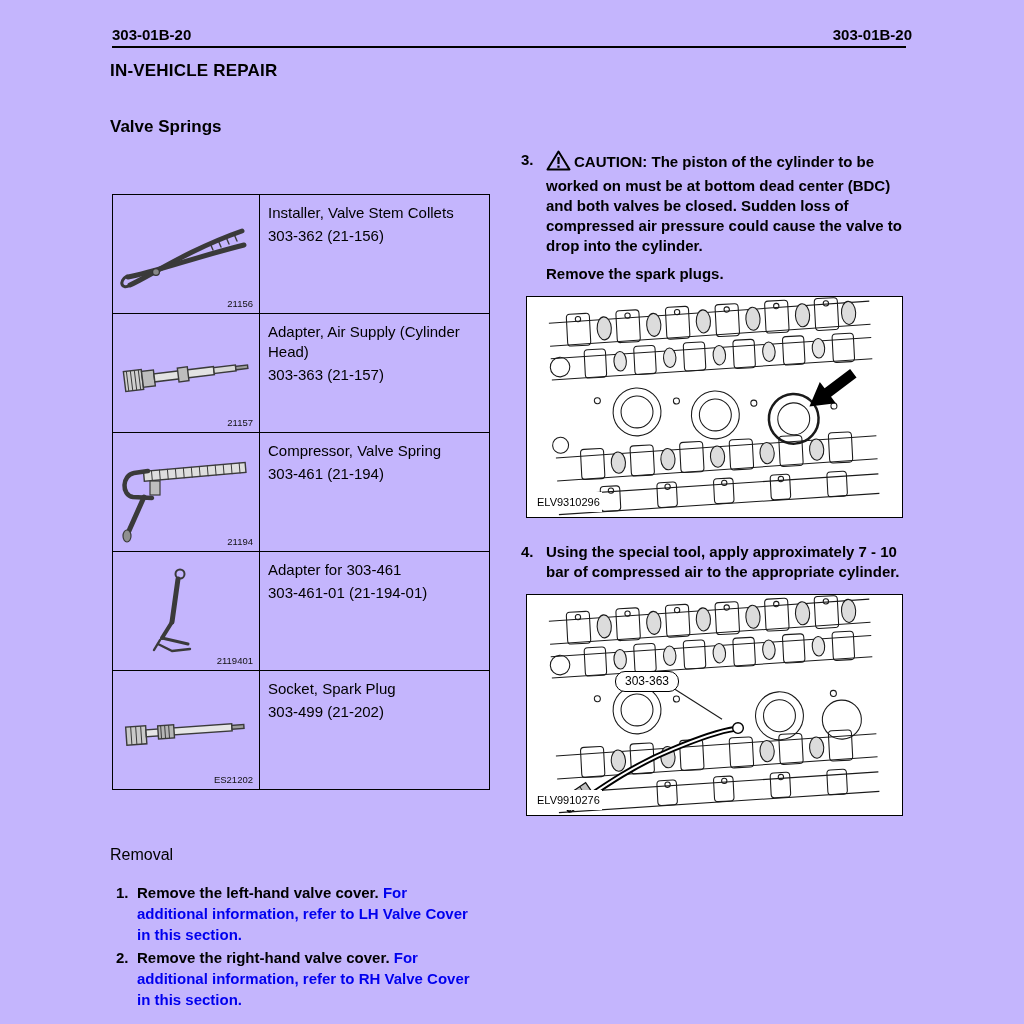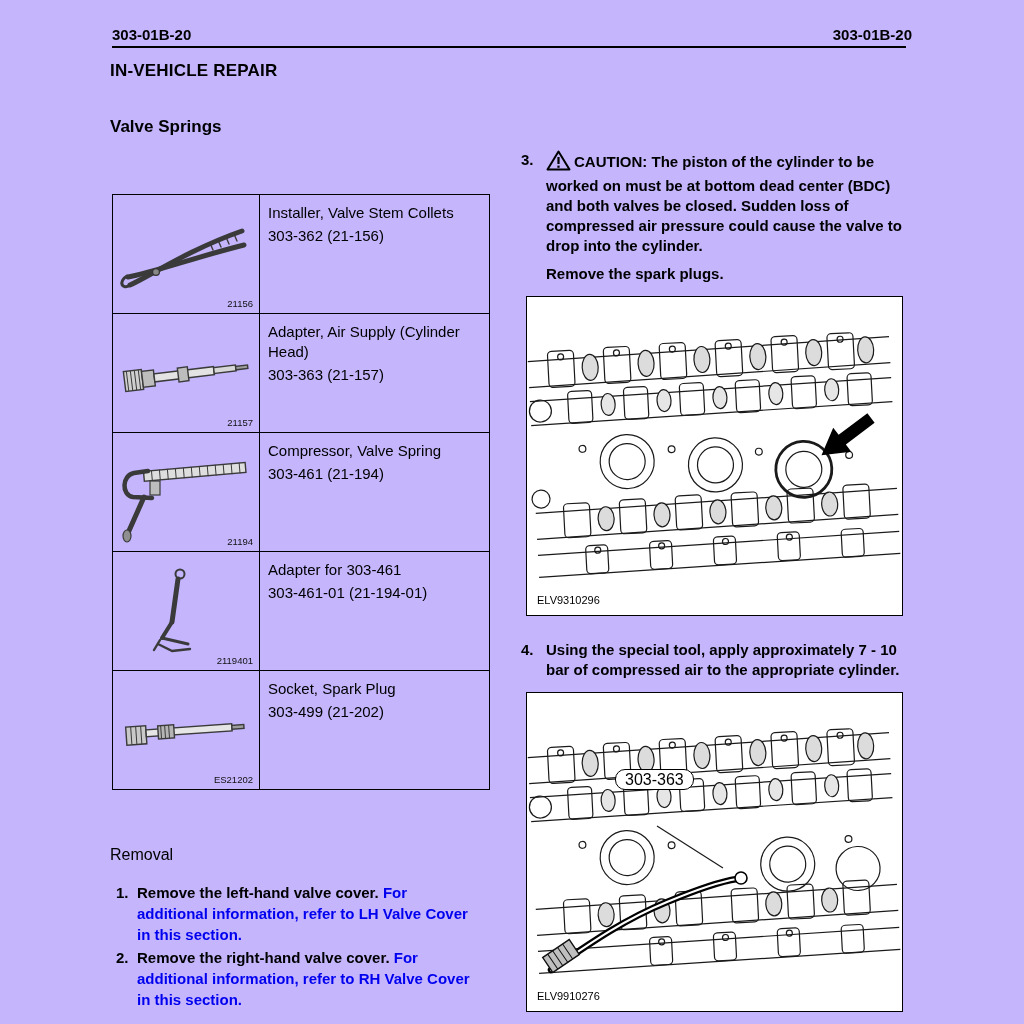--- a/index.html
+++ b/index.html
@@ -33,27 +33,27 @@
   .step-num{width:21px;flex:none;}
   .step-body{flex:1;}
   .ref-link{color:#0000EE;cursor:pointer;}
 
   
   .right-col{position:absolute;left:521px;top:150px;width:386px;font-size:15px;font-weight:bold;line-height:20px;}
   .rstep{display:flex;}
   .rstep .step-num{width:25px;flex:none;}
   .caution-icon{display:inline-block;vertical-align:-4px;margin-right:3px;}
   .instruction{margin:8px 0 0 25px;}
-  .figure{position:relative;margin-top:12px;margin-left:5px;width:377px;height:320px;
+  .figure{position:relative;margin-top:12px;margin-left:5px;width:377px;height:222px;
           border:1px solid #000;box-sizing:border-box;background:#fff;}
   .figure svg{width:100%;height:100%;display:block;}
   .fig-code{position:absolute;left:8px;bottom:5px;font-size:11px;font-weight:normal;background:#fff;padding:0 2px;}
   .step4{margin-top:24px;}
   .callout{position:absolute;left:88px;top:76px;border:1.4px solid #000;border-radius:10px;
-           padding:0 9px;font-size:16px;font-weight:normal;background:#fff;line-height:19px;}
+           padding:0 9px;font-size:12px;font-weight:normal;background:#fff;line-height:19px;}
 </style>
 </head>
 <body>
 
 <div class="page">
 
   <div class="hdr-left">303-01B-20</div>
   <div class="hdr-right">303-01B-20</div>
   <div class="hdr-rule"></div>
 

